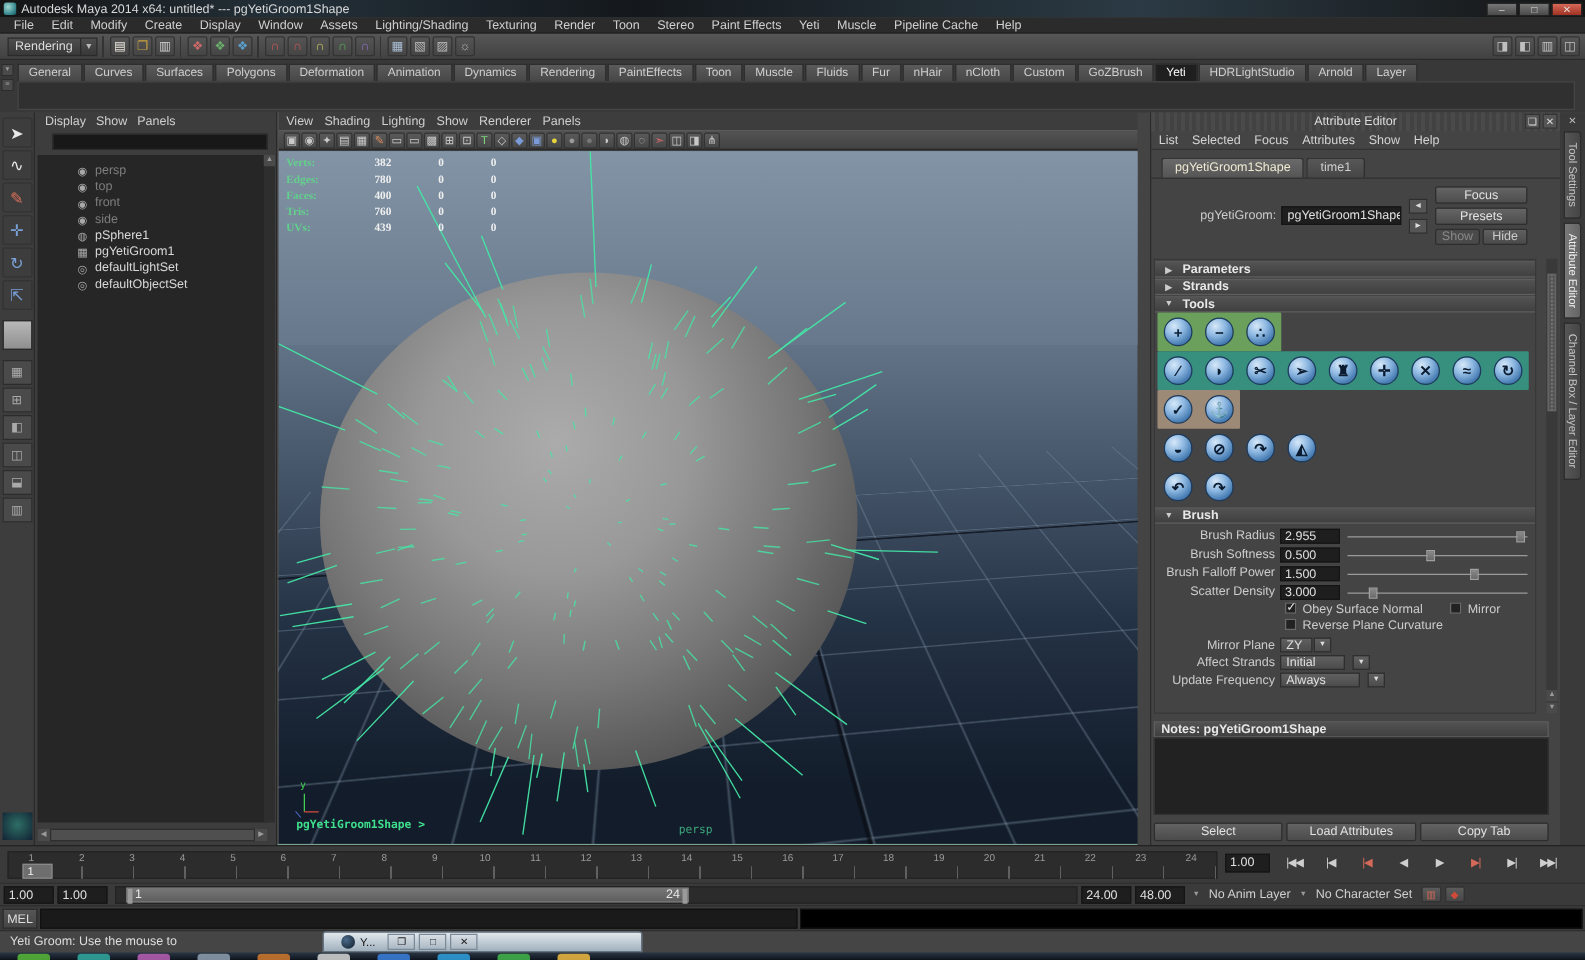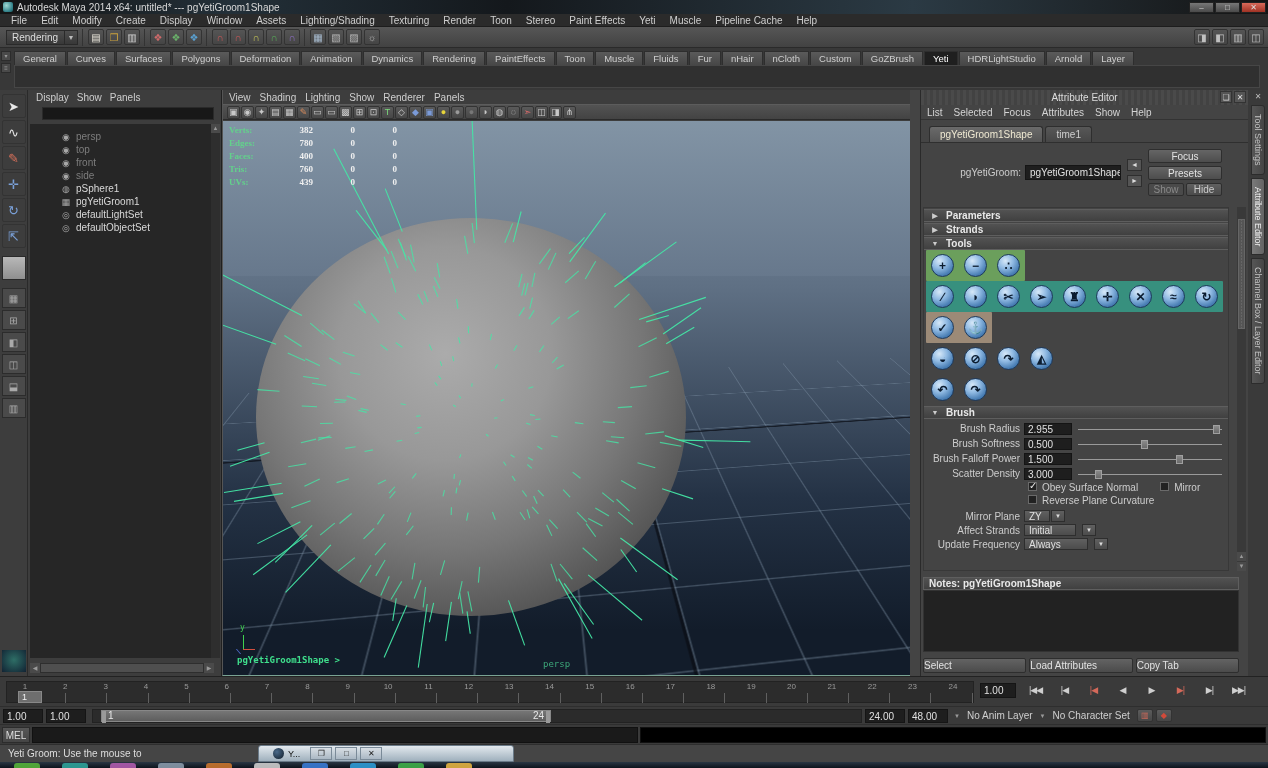--- a/index.html
+++ b/index.html
@@ -115,21 +115,21 @@
   .check-row{display:flex;align-items:flex-start;height:12px;margin-top:1px}
   .cbox{width:9px;height:9px;background:#222;border:1px solid #6a6a6a;margin-right:5px;position:relative}
   .cbox.checked::after{content:"✓";position:absolute;left:0px;top:-3px;color:#e8e8e8;font-size:10px}
   .dd-row{display:flex;align-items:center;height:14px}
   .dd-row .plabel{width:96px;text-align:right;margin-right:4px;color:#ccc;white-space:nowrap}
   .dd-box{height:12px;background:linear-gradient(#606060,#4c4c4c);border:1px solid #2e2e2e;color:#e0e0e0;padding:0 4px;line-height:11px}
   .dd-arrow{width:14px;height:12px;background:linear-gradient(#606060,#4c4c4c);border:1px solid #2e2e2e;font-size:6px;text-align:center;line-height:11px;color:#ddd;margin-left:1px}
   #ae-notesbar{position:absolute;left:2px;top:487px;width:316px;height:13px;background:linear-gradient(#525252,#404040);border:1px solid #5e5e5e;color:#e8e8e8;font-weight:bold;padding-left:5px;line-height:12px}
   #ae-notes{position:absolute;left:2px;top:500px;width:316px;height:62px;background:#222;border:1px solid #333}
   #ae-footer{position:absolute;left:2px;top:568px;width:316px;display:flex;gap:3px}
-  .ae-fbtn{flex:1;height:15px;background:linear-gradient(#636363,#4b4b4b);border:1px solid #2e2e2e;line-height:14px;color:#e2e2e2;border-radius:2px}
+  .ae-fbtn{flex:1;height:15px;background:linear-gradient(#636363,#4b4b4b);border:1px solid #2e2e2e;text-align:center;line-height:14px;color:#e2e2e2;border-radius:2px}
   
   #righttabs{left:1248px;top:90px;width:20px;height:586px;background:#3a3a3a;display:flex;flex-direction:column;align-items:center;gap:3px;padding-top:2px}
   #righttabs .rclose{width:14px;height:10px;color:#bbb;font-size:8px;text-align:center}
   .rtab{writing-mode:vertical-rl;padding:8px 1px;background:linear-gradient(90deg,#565656,#454545);border:1px solid #2c2c2c;color:#c4c4c4;border-radius:0 3px 3px 0;font-size:9px;white-space:nowrap}
   .rtab.active{background:linear-gradient(90deg,#7a7a7a,#646464);color:#f0f0f0}
   
   #timeslider{left:0;top:676px;width:1268px;height:30px;background:#3a3a3a;border-top:1px solid #222}
   #ruler{position:absolute;left:6px;top:4px;width:968px;height:22px;background:#2c2c2c;border:1px solid #222}
   #ruler-nums{position:absolute;left:8px;top:0;width:948px;display:flex;justify-content:space-between}
   #ruler-nums span{width:20px;text-align:center;color:#9a9a9a;font-size:8px}

